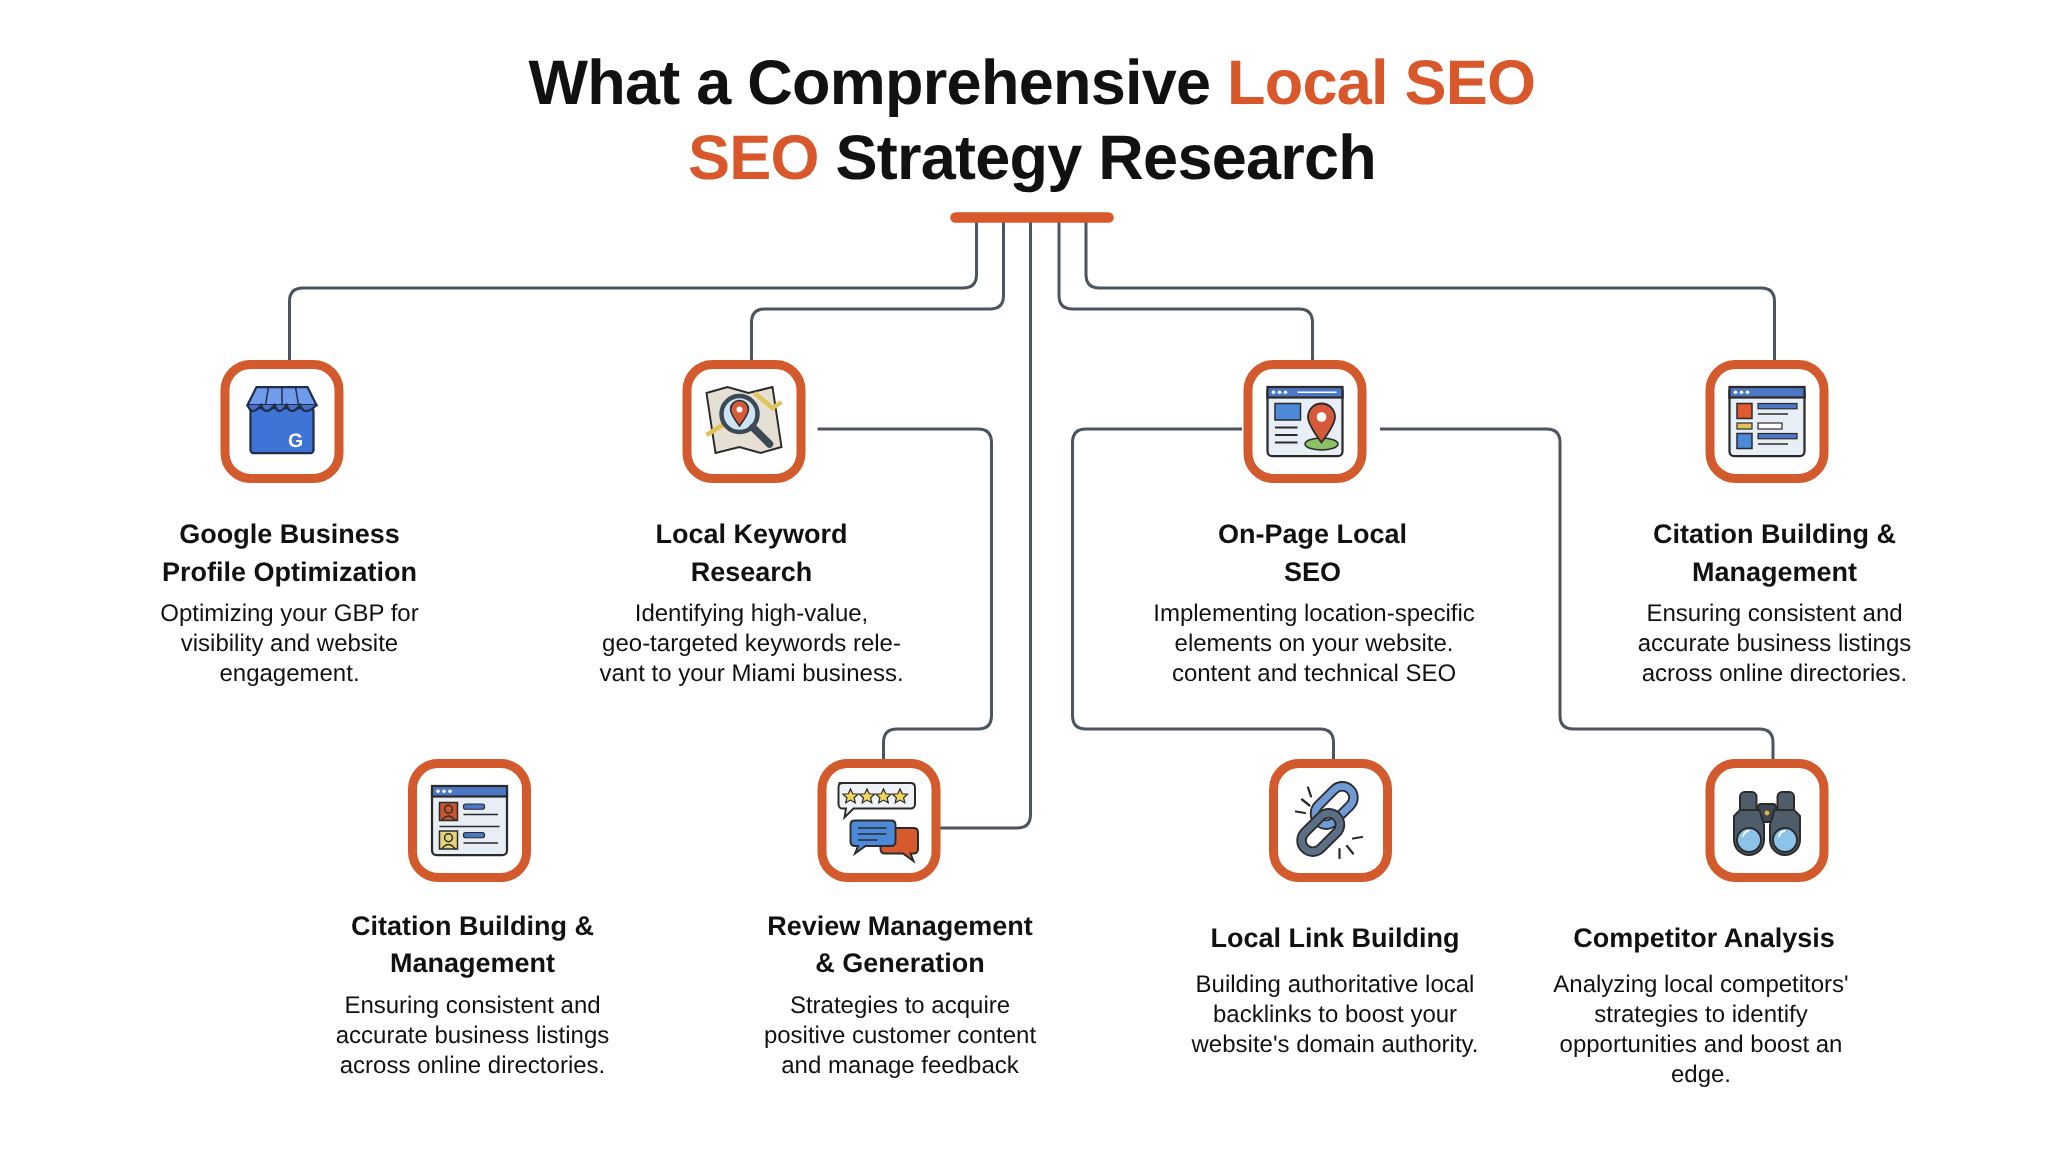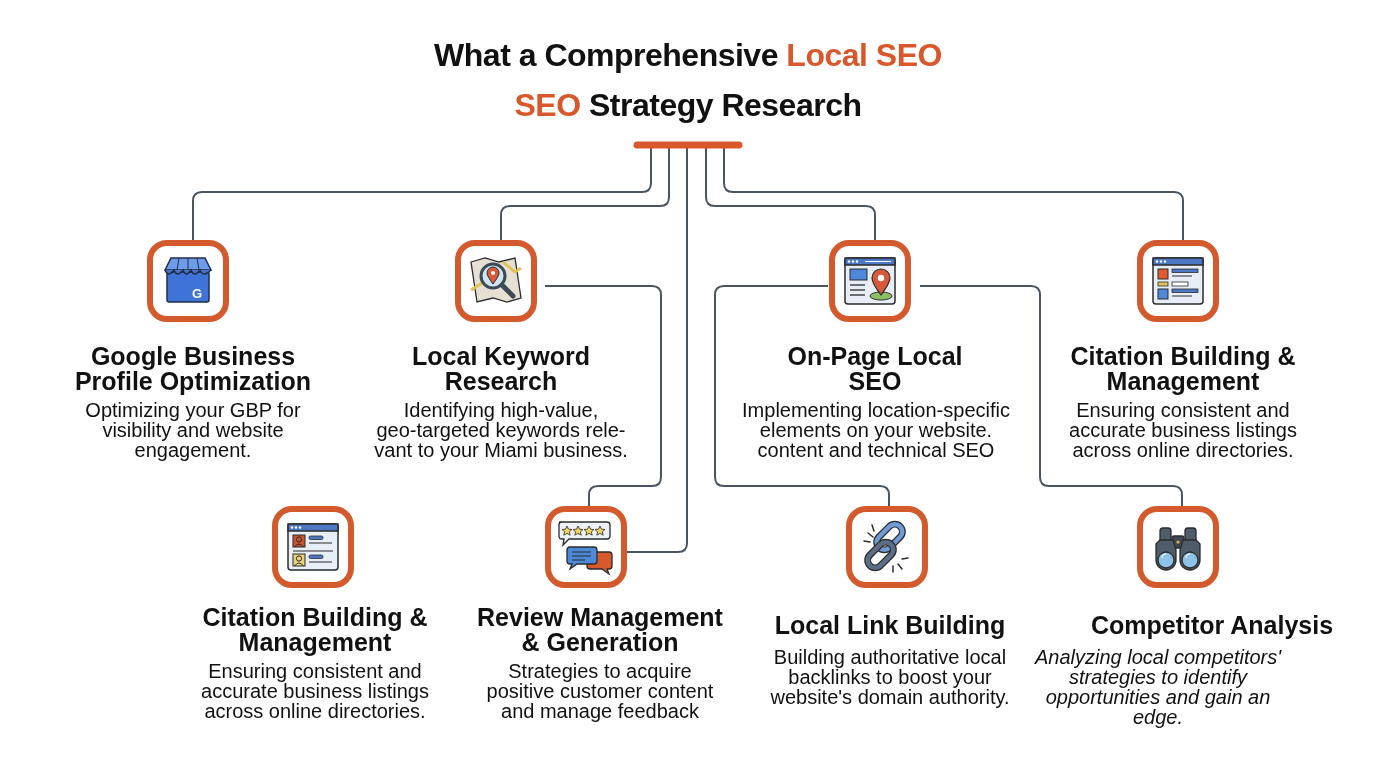--- a/index.html
+++ b/index.html
@@ -4,38 +4,38 @@
 <style>
   html, body { margin: 0; padding: 0; }
   body {
     width: 1376px; height: 768px; position: relative; overflow: hidden;
     background: #ffffff;
     font-family: "Liberation Sans", "DejaVu Sans", sans-serif;
     color: #111111;
   }
   .title {
     position: absolute; left: 0; top: 30px; width: 1376px;
-    text-align: center; font-weight: 700; font-size: 32px; line-height: 50px;
+    text-align: center; font-weight: 700; font-size: 42px; line-height: 50px;
     letter-spacing: -0.5px; color: #111;
   }
   .title .accent { color: #D9582B; }
   .connectors { position: absolute; left: 0; top: 0; width: 1376px; height: 768px; }
   .node { position: absolute; text-align: center; }
   .icon-box {
     position: absolute; width: 82px; height: 82px;
     border: 6px solid #D35A2C; border-radius: 20px; background: #fff;
     box-sizing: border-box; display: flex; align-items: center; justify-content: center;
   }
   .icon-box svg { width: 62px; height: 62px; }
   .node-title {
-    position: absolute; font-weight: 700; font-size: 25px; line-height: 25px;
+    position: absolute; font-weight: 700; font-size: 18px; line-height: 25px;
     color: #111; text-align: center;
   }
   .node-desc {
-    position: absolute; font-size: 20px; line-height: 20px; color: #111; text-align: center;
+    position: absolute; font-size: 16px; line-height: 20px; color: #111; text-align: center;
   }
 </style>
 </head>
 <body>
 
 <div class="title">
   <div><span>What a Comprehensive </span><span class="accent">Local SEO</span></div>
   <div><span class="accent">SEO</span><span> Strategy Research</span></div>
 </div>
 
@@ -259,22 +259,22 @@
       <rect x="25" y="20" width="12" height="12" rx="2" fill="#3D4854" stroke="#2B2B2B" stroke-width="1.3"></rect>
       <circle cx="31" cy="26" r="1.6" fill="#D9B54A"></circle>
       <path d="M9 28 L13 24 H26 L29 34 V44 A10 10 0 0 1 9 44 Z" fill="#4F5C6A" stroke="#2B2B2B" stroke-width="1.3"></path>
       <path d="M53 28 L49 24 H36 L33 34 V44 A10 10 0 0 0 53 44 Z" fill="#4F5C6A" stroke="#2B2B2B" stroke-width="1.3"></path>
       <circle cx="19" cy="44" r="8" fill="#8DC3E8" stroke="#2B2B2B" stroke-width="1.3"></circle>
       <circle cx="43" cy="44" r="8" fill="#8DC3E8" stroke="#2B2B2B" stroke-width="1.3"></circle>
       <path d="M15 42 A4 4 0 0 1 19 38" fill="none" stroke="#fff" stroke-width="1.2"></path>
       <path d="M39 42 A4 4 0 0 1 43 38" fill="none" stroke="#fff" stroke-width="1.2"></path>
     </svg>
   </div>
-  <div class="node-title" style="left:1076px; top:613px; width:272px;">
+  <div class="node-title" style="left:1000px; top:613px; width:272px;">
     <div>Competitor Analysis</div>
   </div>
-  <div class="node-desc" style="left:1022px; top:647px; width:272px;font-style:italic;">
+  <div class="node-desc" style="left:998px; top:647px; width:272px;">
     <div>Analyzing local competitors'</div>
     <div>strategies to identify</div>
-    <div>opportunities and gain an</div>
+    <div>opportunities and boost an</div>
     <div>edge.</div>
   </div>
 </div>
 
 </body></html>

